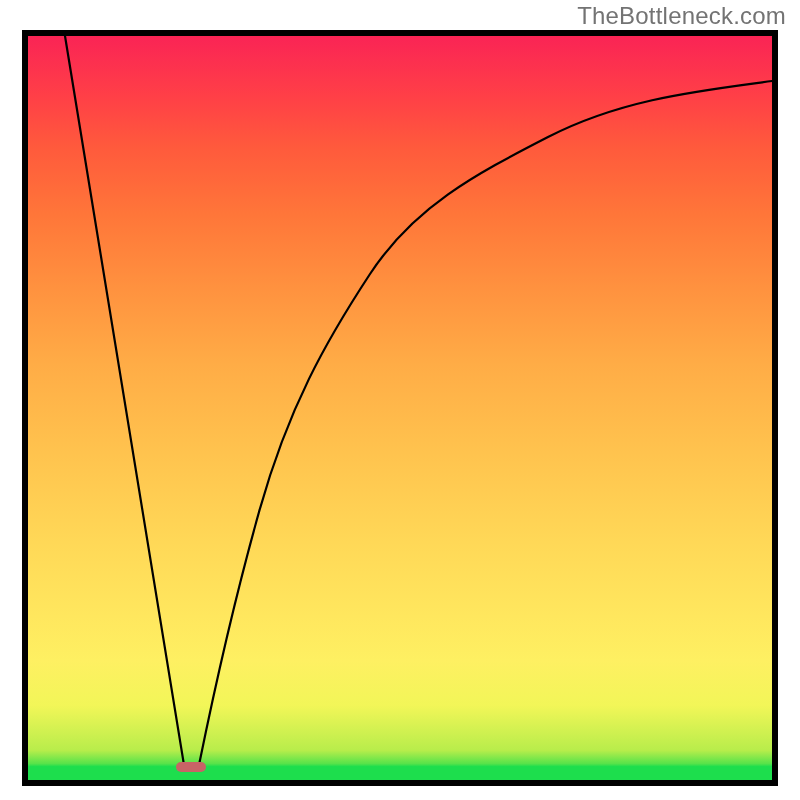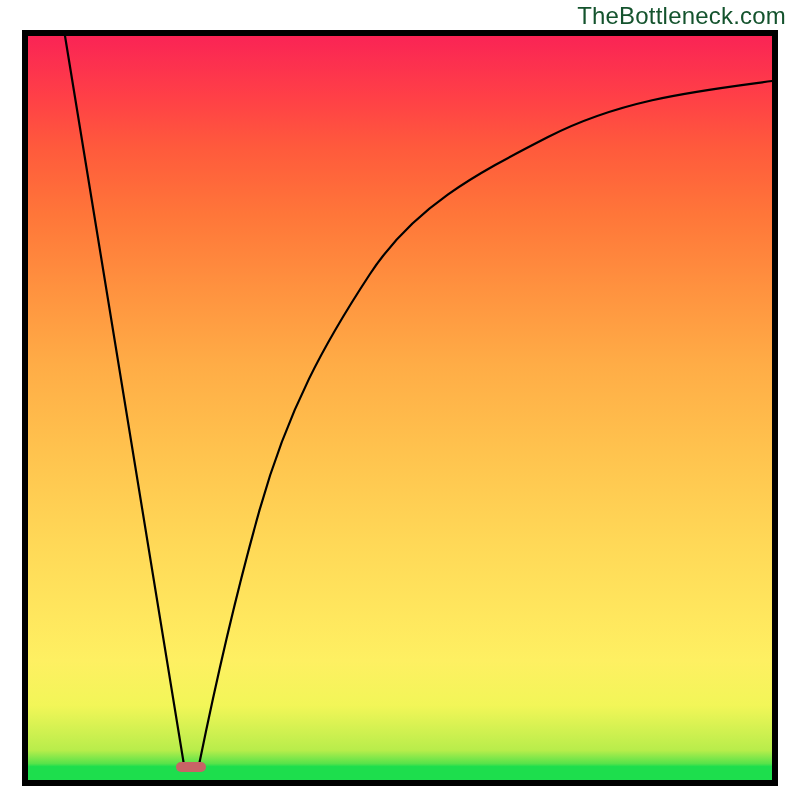--- a/index.html
+++ b/index.html
@@ -14,21 +14,21 @@
   .frame {
     position: relative;
     width: 800px;
     height: 800px;
     box-sizing: border-box;
   }
   .watermark {
     position: absolute;
     top: 2px;
     right: 14px;
-    color: #14532d;
+    color: #737373;
     font-size: 24px;
     font-weight: 400;
     letter-spacing: 0.2px;
     z-index: 10;
     user-select: none;
   }
   .plot-outer {
     position: absolute;
     top: 30px;
     left: 22px;

